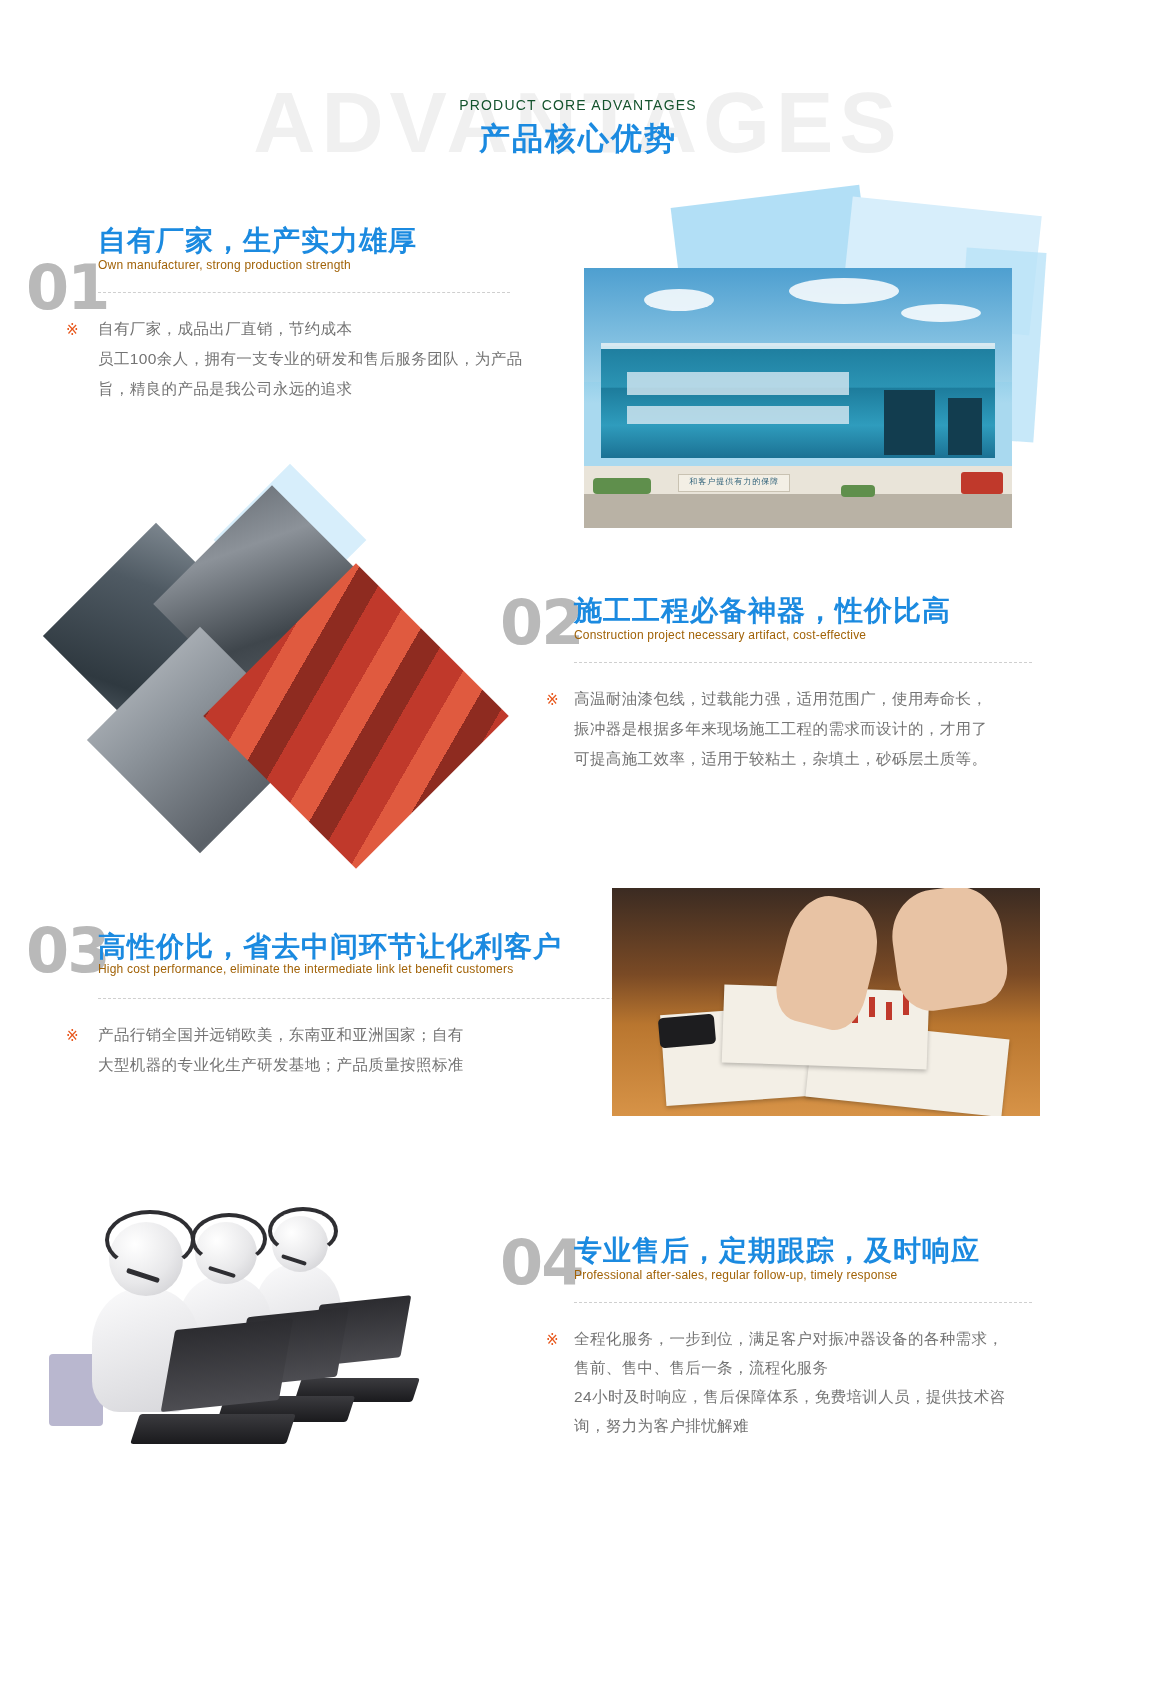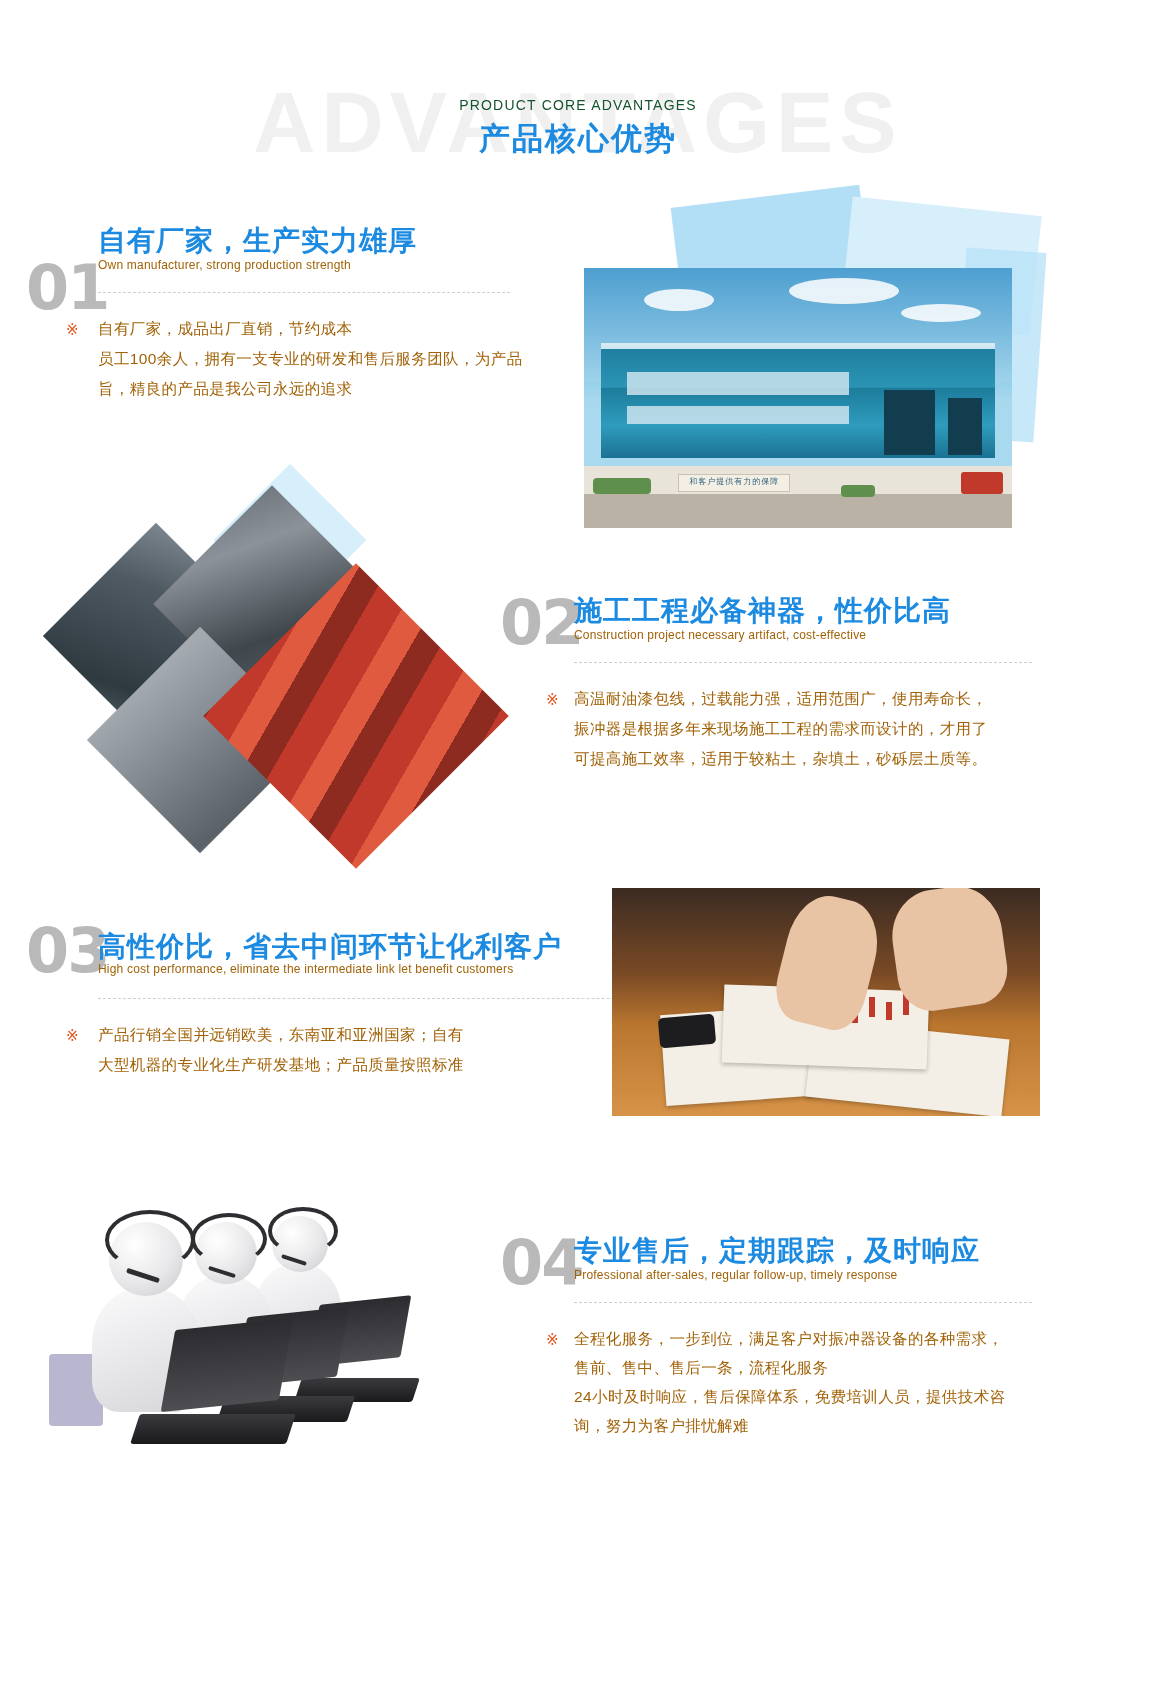--- a/index.html
+++ b/index.html
@@ -91,21 +91,21 @@
   }
   .star {
     position: absolute;
     color: #e8591f;
     font-size: 15px;
     line-height: 15px;
   }
   .body-text {
     position: absolute;
     font-size: 15.5px;
-    color: #a16207;
+    color: #737373;
     line-height: 30px;
     letter-spacing: 0.4px;
   }
   .body-text p { margin: 0; }
 
   
   .photo {
     position: absolute;
     overflow: hidden;
   }

